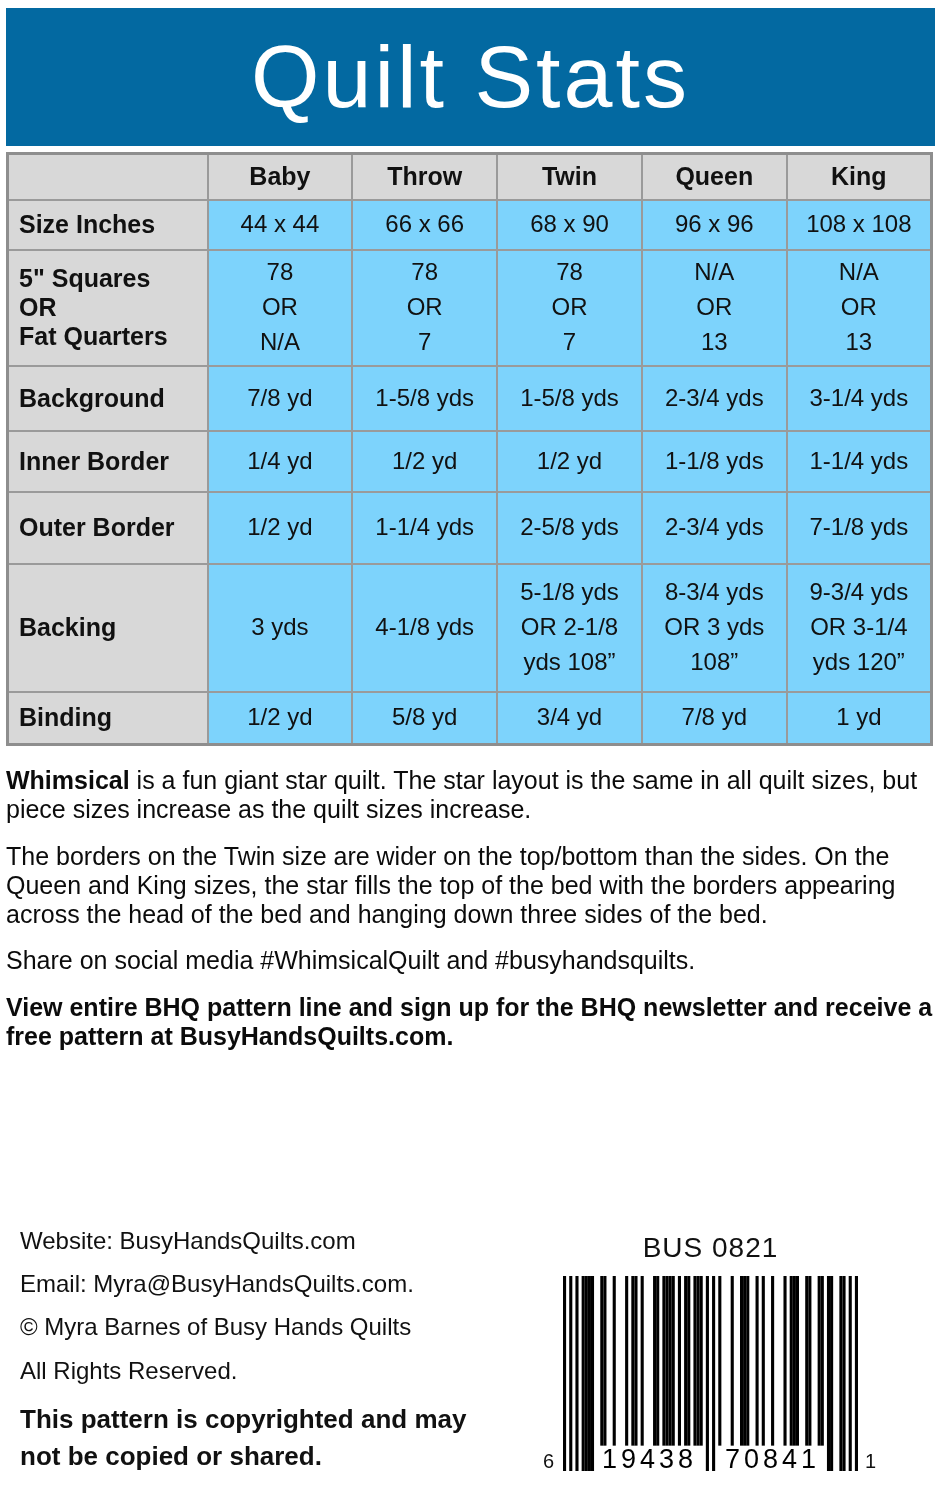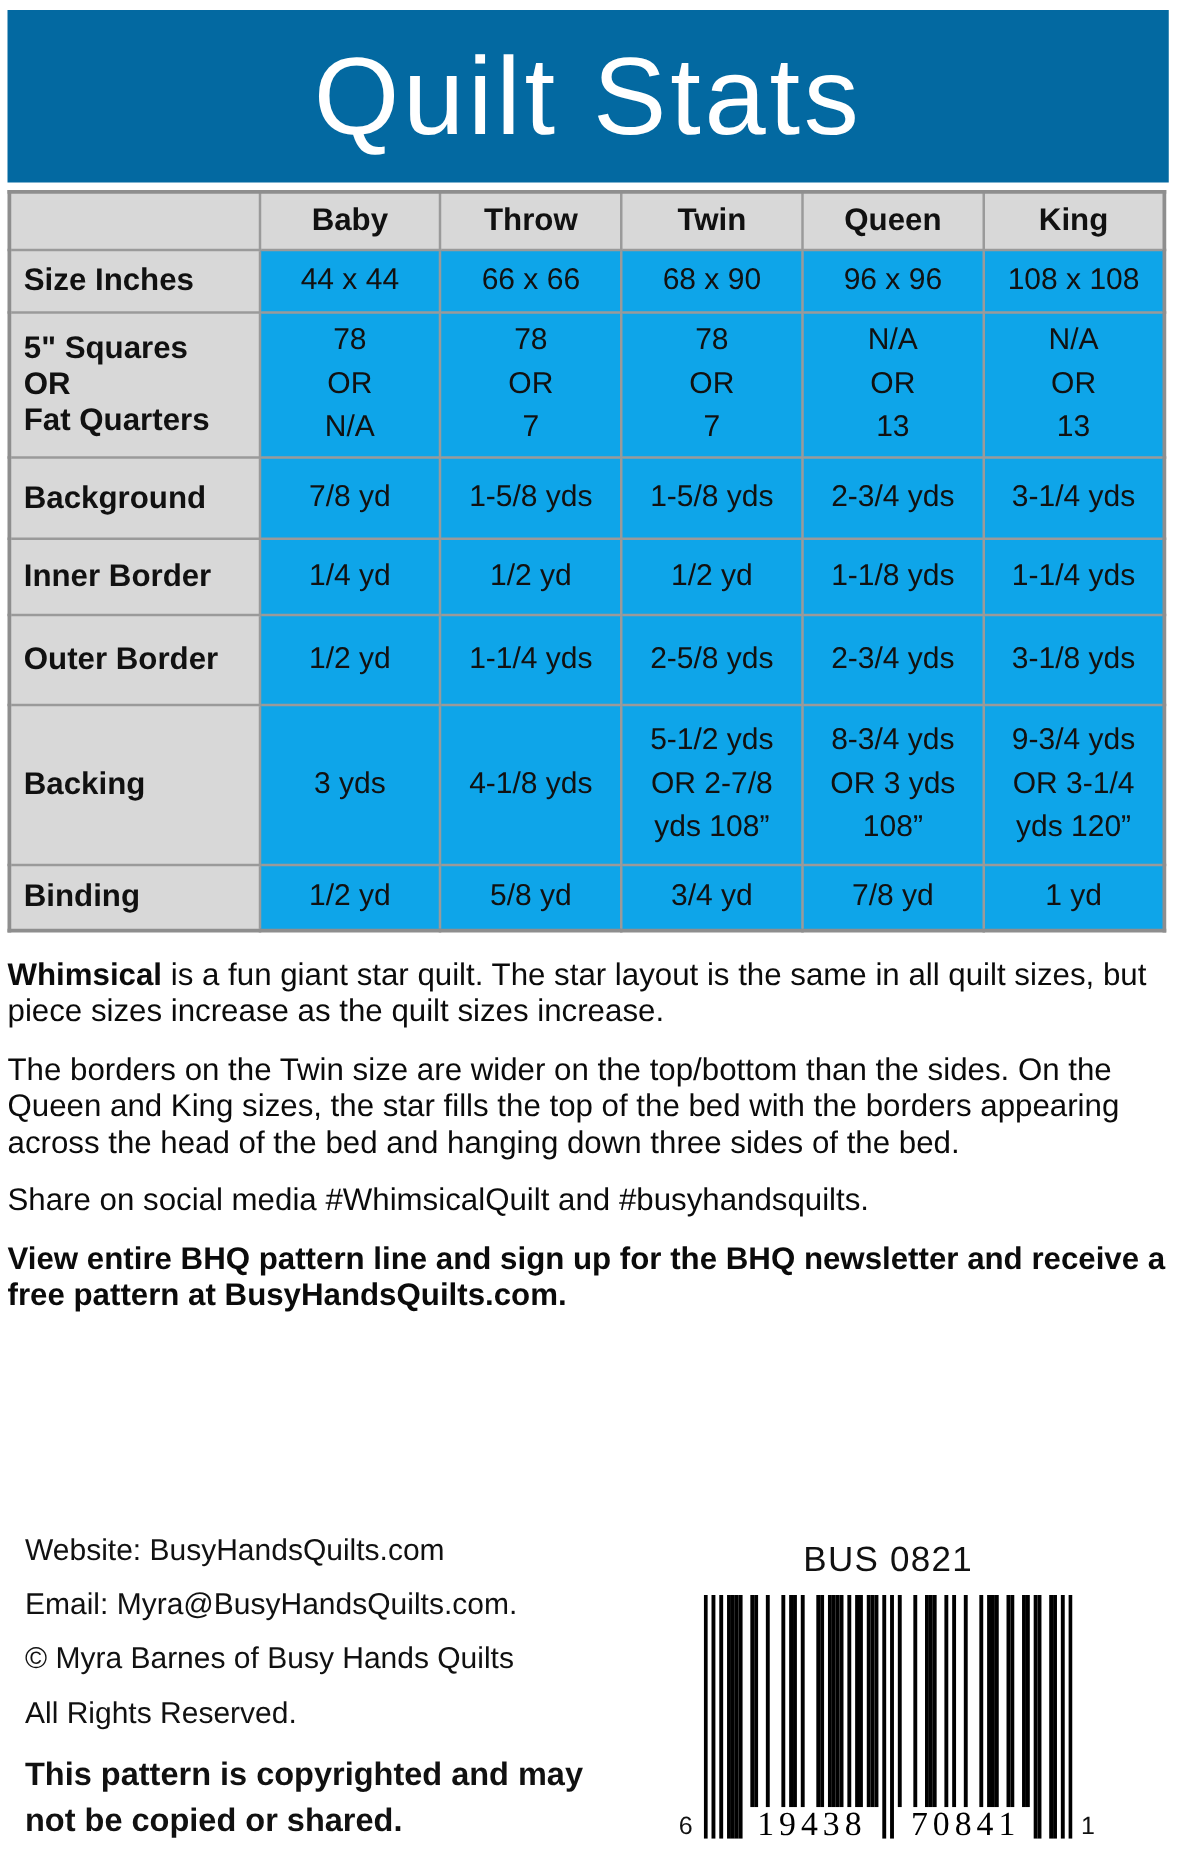--- a/index.html
+++ b/index.html
@@ -46,21 +46,21 @@
     height: 46px;
   }
   table.stats td.rowlabel {
     background: #d8d8d8;
     font-weight: bold;
     font-size: 25px;
     text-align: left;
     padding-left: 10px;
     white-space: pre-line;
   }
-  table.stats td.val { background: #0ea5e9; white-space: pre-line; line-height: 1.45; }
+  table.stats td.val { background: #7dd3fc; white-space: pre-line; line-height: 1.45; }
   tr.r-size   { height: 50px; }
   tr.r-sq     { height: 116px; }
   tr.r-bg     { height: 65px; }
   tr.r-inner  { height: 61px; }
   tr.r-outer  { height: 72px; }
   tr.r-back   { height: 128px; }
   tr.r-bind   { height: 53px; }
 
   
   .copy { width: 929px; font-size: 25px; line-height: 1.17; color: #0b0b0b; }
@@ -90,21 +90,21 @@
   .barcode-wrap {
     position: relative;
     width: 295px; height: 195px;
     margin-top: 12px;
   }
   .barcode-wrap svg { width: 100%; height: 100%; display: block; }
   .barcode-wrap svg rect { fill: #000; }
   .bc-num {
     position: absolute; bottom: -4px;
     font-size: 27px; letter-spacing: 4px;
-    color: #000; text-align: center; font-family: Liberation Serif, serif;
+    color: #000; text-align: center;
   }
   .bc-g1 { left: 33px; width: 107px; }
   .bc-g2 { left: 156px; width: 107px; }
   .bc-side { position: absolute; bottom: -2px; font-size: 20px; }
   .bc-left  { left: -20px; }
   .bc-right { right: -18px; }
 </style>
 </head>
 <body>
 
@@ -177,27 +177,27 @@
         <td class="val">1/2 yd</td>
         <td class="val">1-1/8 yds</td>
         <td class="val">1-1/4 yds</td>
       </tr>
       <tr class="r-outer">
         <td class="rowlabel">Outer Border</td>
         <td class="val">1/2 yd</td>
         <td class="val">1-1/4 yds</td>
         <td class="val">2-5/8 yds</td>
         <td class="val">2-3/4 yds</td>
-        <td class="val">3-1/8 yds</td>
+        <td class="val">7-1/8 yds</td>
       </tr>
       <tr class="r-back">
         <td class="rowlabel">Backing</td>
         <td class="val">3 yds</td>
         <td class="val">4-1/8 yds</td>
-        <td class="val">5-1/2 yds OR 2-7/8 yds 108”</td>
+        <td class="val">5-1/8 yds OR 2-1/8 yds 108”</td>
         <td class="val">8-3/4 yds OR 3 yds 108”</td>
         <td class="val">9-3/4 yds OR 3-1/4 yds 120”</td>
       </tr>
       <tr class="r-bind">
         <td class="rowlabel">Binding</td>
         <td class="val">1/2 yd</td>
         <td class="val">5/8 yd</td>
         <td class="val">3/4 yd</td>
         <td class="val">7/8 yd</td>
         <td class="val">1 yd</td>

